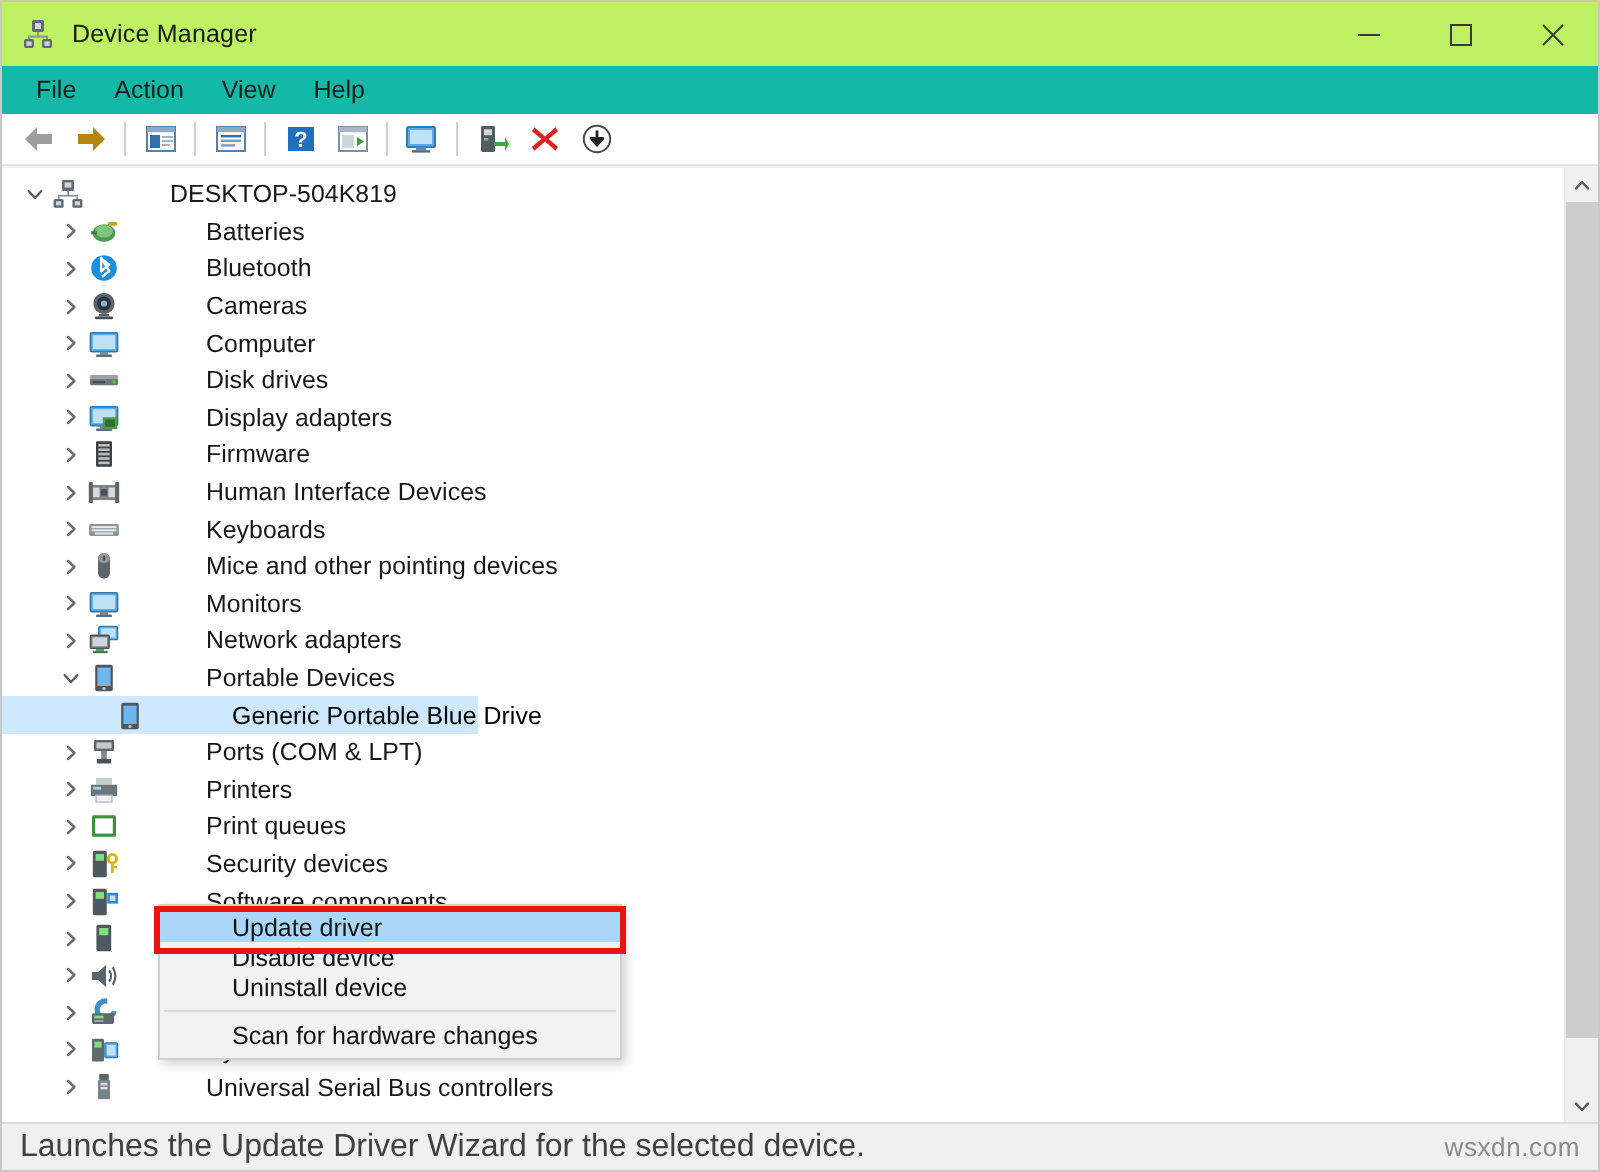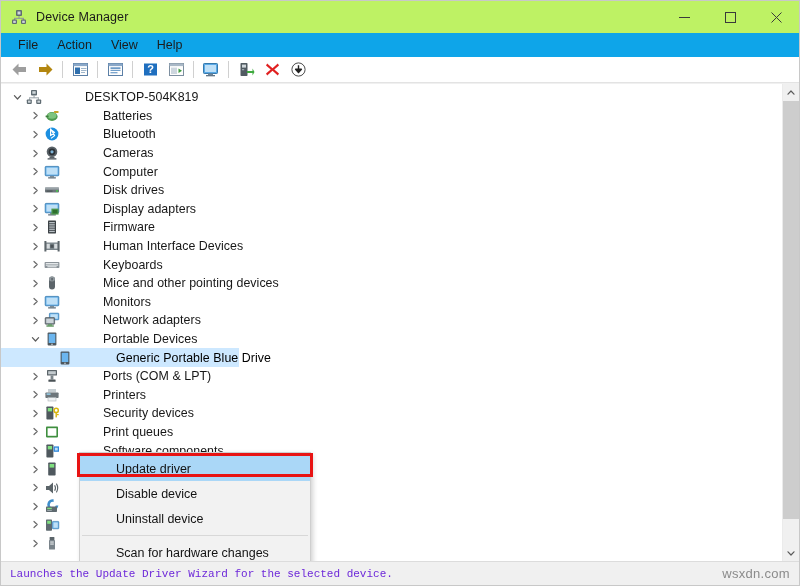--- a/index.html
+++ b/index.html
@@ -38,21 +38,21 @@
     display: flex; align-items: center; justify-content: center;
     color: #3a3a3a; font-size: 11px; line-height: 1;
   }
   .wb-min { font-size: 13px; }
   .wb-max svg, .wb-close svg { display: block; }
   
   #menubar {
     height: 24px; flex: 0 0 24px;
     display: flex; align-items: center;
     padding-left: 8px;
-    background: #0ea5e9;
+    background: #14b8a6;
     text-align: center;
   }
   .menu-item {
     font-size: 12.5px; color: #1c1c1c;
     padding: 3px 9px; margin-right: 1px; border-radius: 0;
   }
   
   #toolbar {
     height: 26px; flex: 0 0 26px;
     display: flex; align-items: center;
@@ -128,35 +128,35 @@
     background: #cdcdcd;
   }
   
   #statusbar {
     height: 24px; flex: 0 0 24px;
     background: #f0f0f0;
     border-top: 1px solid #dcdcdc;
     display: flex; align-items: center; justify-content: space-between;
     padding: 0 9px;
   }
-  #status-text { font-size: 11px; color: #6d28d9; font-family: Liberation Mono, monospace; }
+  #status-text { font-size: 16px; color: #404040; }
   #watermark { font-size: 13px; color: #8b8b8b; letter-spacing: .3px; }
   
   #ctxmenu {
     position: absolute;
     left: 78px; top: 368px;
     width: 232px;
     background: #f2f2f2;
     border: 1px solid #cfcfcf;
     box-shadow: 2px 2px 5px rgba(0,0,0,.18);
     padding: 3px 0 4px 0;
     z-index: 40;
   }
   .ctx-item {
-    height: 25px;
+    height: 15px;
     display: flex; align-items: center;
     padding-left: 36px;
     font-size: 12.5px; color: #131313;
   }
   .ctx-item.highlighted { background: #aad7f7; }
   .ctx-sep { height: 1px; background: #d8d8d8; margin: 4px 2px; }
   #ctx-redbox {
     position: absolute;
     left: 76px; top: 369px;
     width: 236px; height: 24px;
@@ -590,43 +590,43 @@
       </div>
 
       <div class="row lvl1">
         <div class="chev">
           <svg width="9" height="9" viewBox="0 0 9 9">
               <path d="M3 1.5 L6.2 4.5 L3 7.5" fill="none" stroke="#6b6b6b" stroke-width="1.2" stroke-linecap="round" stroke-linejoin="round"></path>
             </svg>
         </div>
         <div class="node-icon">
           <svg width="16" height="16" viewBox="0 0 16 16">
+            <rect x="2" y="2.6" width="12" height="10.8" rx="0.8" fill="#3f8f3f"></rect>
+            <rect x="3.6" y="4.2" width="8.8" height="7.6" fill="#ffffff"></rect>
+          </svg>
+        </div>
+        <div class="node-label">Print queues</div>
+      </div>
+
+      <div class="row lvl1">
+        <div class="chev">
+          <svg width="9" height="9" viewBox="0 0 9 9">
+              <path d="M3 1.5 L6.2 4.5 L3 7.5" fill="none" stroke="#6b6b6b" stroke-width="1.2" stroke-linecap="round" stroke-linejoin="round"></path>
+            </svg>
+        </div>
+        <div class="node-icon">
+          <svg width="16" height="16" viewBox="0 0 16 16">
             <rect x="2.4" y="1.4" width="7" height="13.2" rx="0.8" fill="#4f585e"></rect>
             <rect x="3.8" y="3" width="4.2" height="3.4" fill="#7fe07f"></rect>
             <circle cx="12.2" cy="5.4" r="2.1" fill="none" stroke="#d9b60f" stroke-width="1.5"></circle>
             <rect x="11.5" y="7" width="1.4" height="5.4" fill="#d9b60f"></rect>
             <rect x="12.9" y="9" width="1.8" height="1.2" fill="#d9b60f"></rect>
           </svg>
         </div>
         <div class="node-label">Security devices</div>
-      </div>
-
-      <div class="row lvl1">
-        <div class="chev">
-          <svg width="9" height="9" viewBox="0 0 9 9">
-              <path d="M3 1.5 L6.2 4.5 L3 7.5" fill="none" stroke="#6b6b6b" stroke-width="1.2" stroke-linecap="round" stroke-linejoin="round"></path>
-            </svg>
-        </div>
-        <div class="node-icon">
-          <svg width="16" height="16" viewBox="0 0 16 16">
-            <rect x="2" y="2.6" width="12" height="10.8" rx="0.8" fill="#3f8f3f"></rect>
-            <rect x="3.6" y="4.2" width="8.8" height="7.6" fill="#ffffff"></rect>
-          </svg>
-        </div>
-        <div class="node-label">Print queues</div>
       </div>
 
       <div class="row lvl1">
         <div class="chev">
           <svg width="9" height="9" viewBox="0 0 9 9">
               <path d="M3 1.5 L6.2 4.5 L3 7.5" fill="none" stroke="#6b6b6b" stroke-width="1.2" stroke-linecap="round" stroke-linejoin="round"></path>
             </svg>
         </div>
         <div class="node-icon">
           <svg width="16" height="16" viewBox="0 0 16 16">

